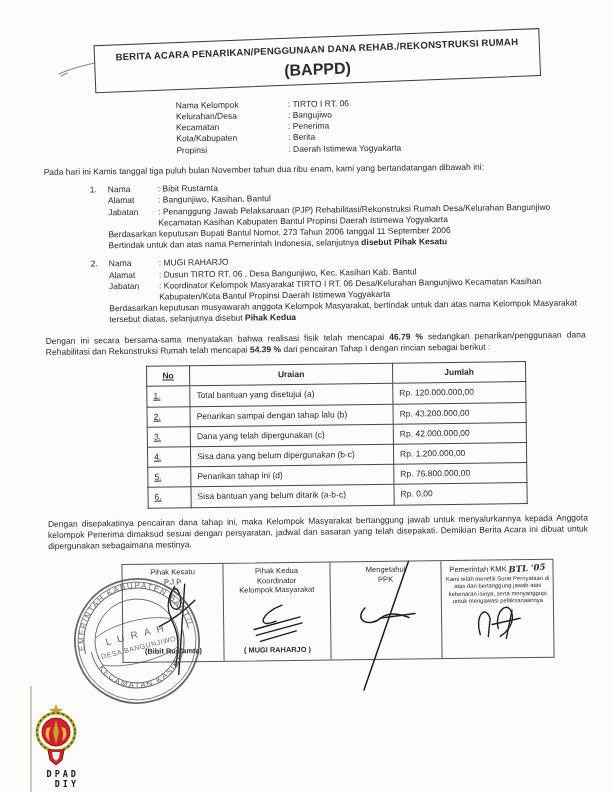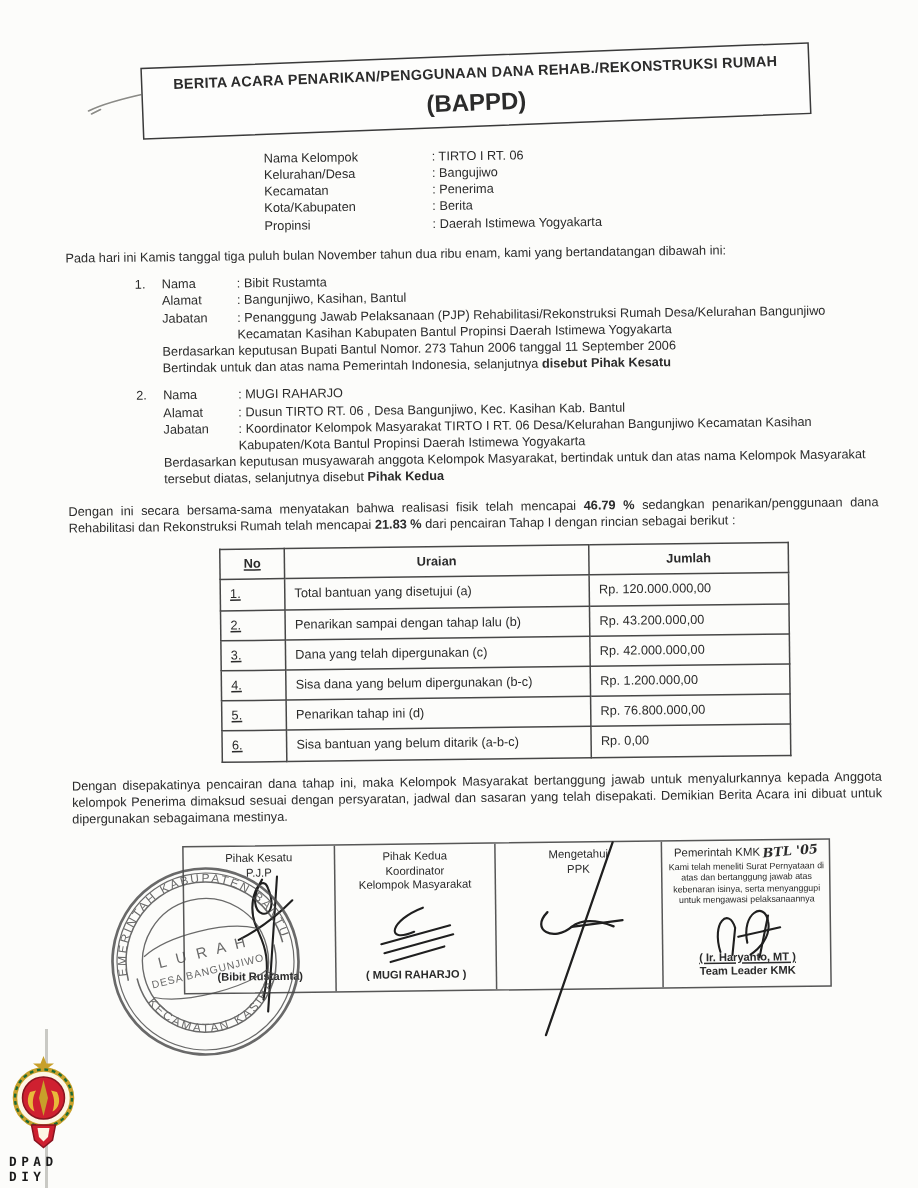--- a/index.html
+++ b/index.html
@@ -73,21 +73,21 @@
   .sig-svg{position:absolute;pointer-events:none;overflow:visible;}
   
   .stamp{position:absolute;left:62px;top:566px;opacity:.82;}
   
   .pen-mark{position:absolute;left:55px;top:58px;}
   .scan-edge{
     position:absolute;left:30px;top:686px;width:1.5px;height:106px;
     background:#c9c9c4;
   }
   
-  .archive-logo{position:absolute;left:6px;top:704px;width:56px;text-align:left;}
+  .archive-logo{position:absolute;left:23px;top:704px;width:56px;text-align:right;}
   .archive-logo .logo-text{
     font-family:"DejaVu Sans Mono", monospace;font-weight:bold;
     font-size:8.5px;letter-spacing:3px;line-height:1.15;color:#1a1a1a;
   }
 </style>
 </head>
 <body>
 
 <div class="page">
 
@@ -159,21 +159,21 @@
         <span class="party-value">Dusun TIRTO RT. 06 , Desa Bangunjiwo, Kec. Kasihan Kab. Bantul</span>
       </div>
       <div class="party-row">
         <span class="party-num"></span>
         <span class="party-label">Jabatan</span>
         <span class="party-value">Koordinator Kelompok Masyarakat TIRTO I RT. 06 Desa/Kelurahan  Bangunjiwo  Kecamatan  Kasihan Kabupaten/Kota Bantul Propinsi Daerah Istimewa Yogyakarta</span>
       </div>
       <div class="party-basis"><span>Berdasarkan  keputusan  musyawarah  anggota  Kelompok  Masyarakat,  bertindak  untuk  dan  atas  nama Kelompok Masyarakat tersebut diatas, selanjutnya disebut </span><span class="bold">Pihak Kedua</span></div>
     </div>
 
-    <p class="para"><span>Dengan  ini  secara  bersama-sama  menyatakan  bahwa  realisasi  fisik  telah  mencapai  </span><span class="bold">46.79 %</span><span>  sedangkan penarikan/penggunaan dana Rehabilitasi dan Rekonstruksi Rumah telah mencapai </span><span class="bold">21.83 %</span><span> dari pencairan Tahap I dengan rincian sebagai berikut :</span></p>
+    <p class="para"><span>Dengan  ini  secara  bersama-sama  menyatakan  bahwa  realisasi  fisik  telah  mencapai  </span><span class="bold">46.79 %</span><span>  sedangkan penarikan/penggunaan dana Rehabilitasi dan Rekonstruksi Rumah telah mencapai </span><span class="bold">54.39 %</span><span> dari pencairan Tahap I dengan rincian sebagai berikut :</span></p>
 
     <table class="breakdown">
       <thead>
         <tr>
           <th class="col-no">No</th>
           <th>Uraian</th>
           <th class="col-amount">Jumlah</th>
         </tr>
       </thead>
       <tbody>
@@ -258,24 +258,20 @@
         <div><span>Pemerintah KMK</span> <span class="handwritten">BTL '05</span></div>
         <div class="sig-note">Kami telah meneliti Surat Pernyataan di atas dan bertanggung jawab atas kebenaran isinya, serta menyanggupi untuk mengawasi pelaksanaannya</div>
         <svg class="sig-svg" style="left:30px;top:40px;" width="54" height="38" viewBox="0 0 54 38">
           <g fill="none" stroke="#1f1f1f" stroke-width="1.4" stroke-linecap="round">
             <path d="M8 34 C 2 14, 14 4, 18 18 L16 36"></path>
             <path d="M26 28 C 22 8, 38 0, 40 14 C 42 24, 34 32, 28 36"></path>
             <path d="M40 10 L34 38"></path>
             <path d="M20 24 L48 18"></path>
           </g>
         </svg>
-        <div class="sig-name">
-          <div class="underlined">( Ir. Haryanto, MT )</div>
-          <div>Team Leader KMK</div>
-        </div>
       </div>
 
     </div>
   </div>
 
   <svg class="stamp" width="150" height="150" viewBox="0 0 150 150">
     <g transform="rotate(-14 75 75)" fill="none" stroke="#4a4a4a">
       <circle cx="75" cy="75" r="62" stroke-width="1.8"></circle>
       <circle cx="75" cy="75" r="59" stroke-width="0.8"></circle>
       <circle cx="75" cy="75" r="42" stroke-width="0.9"></circle>

